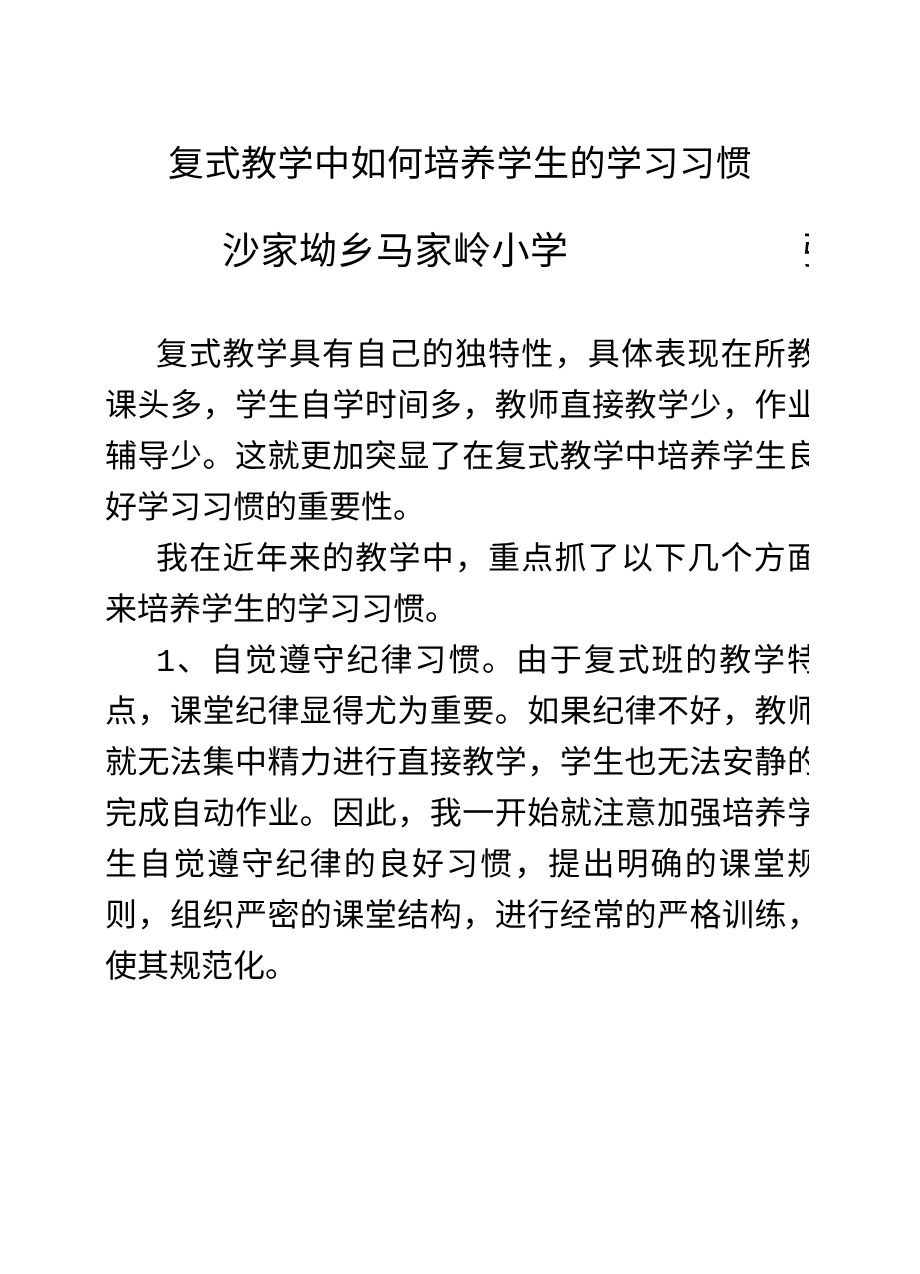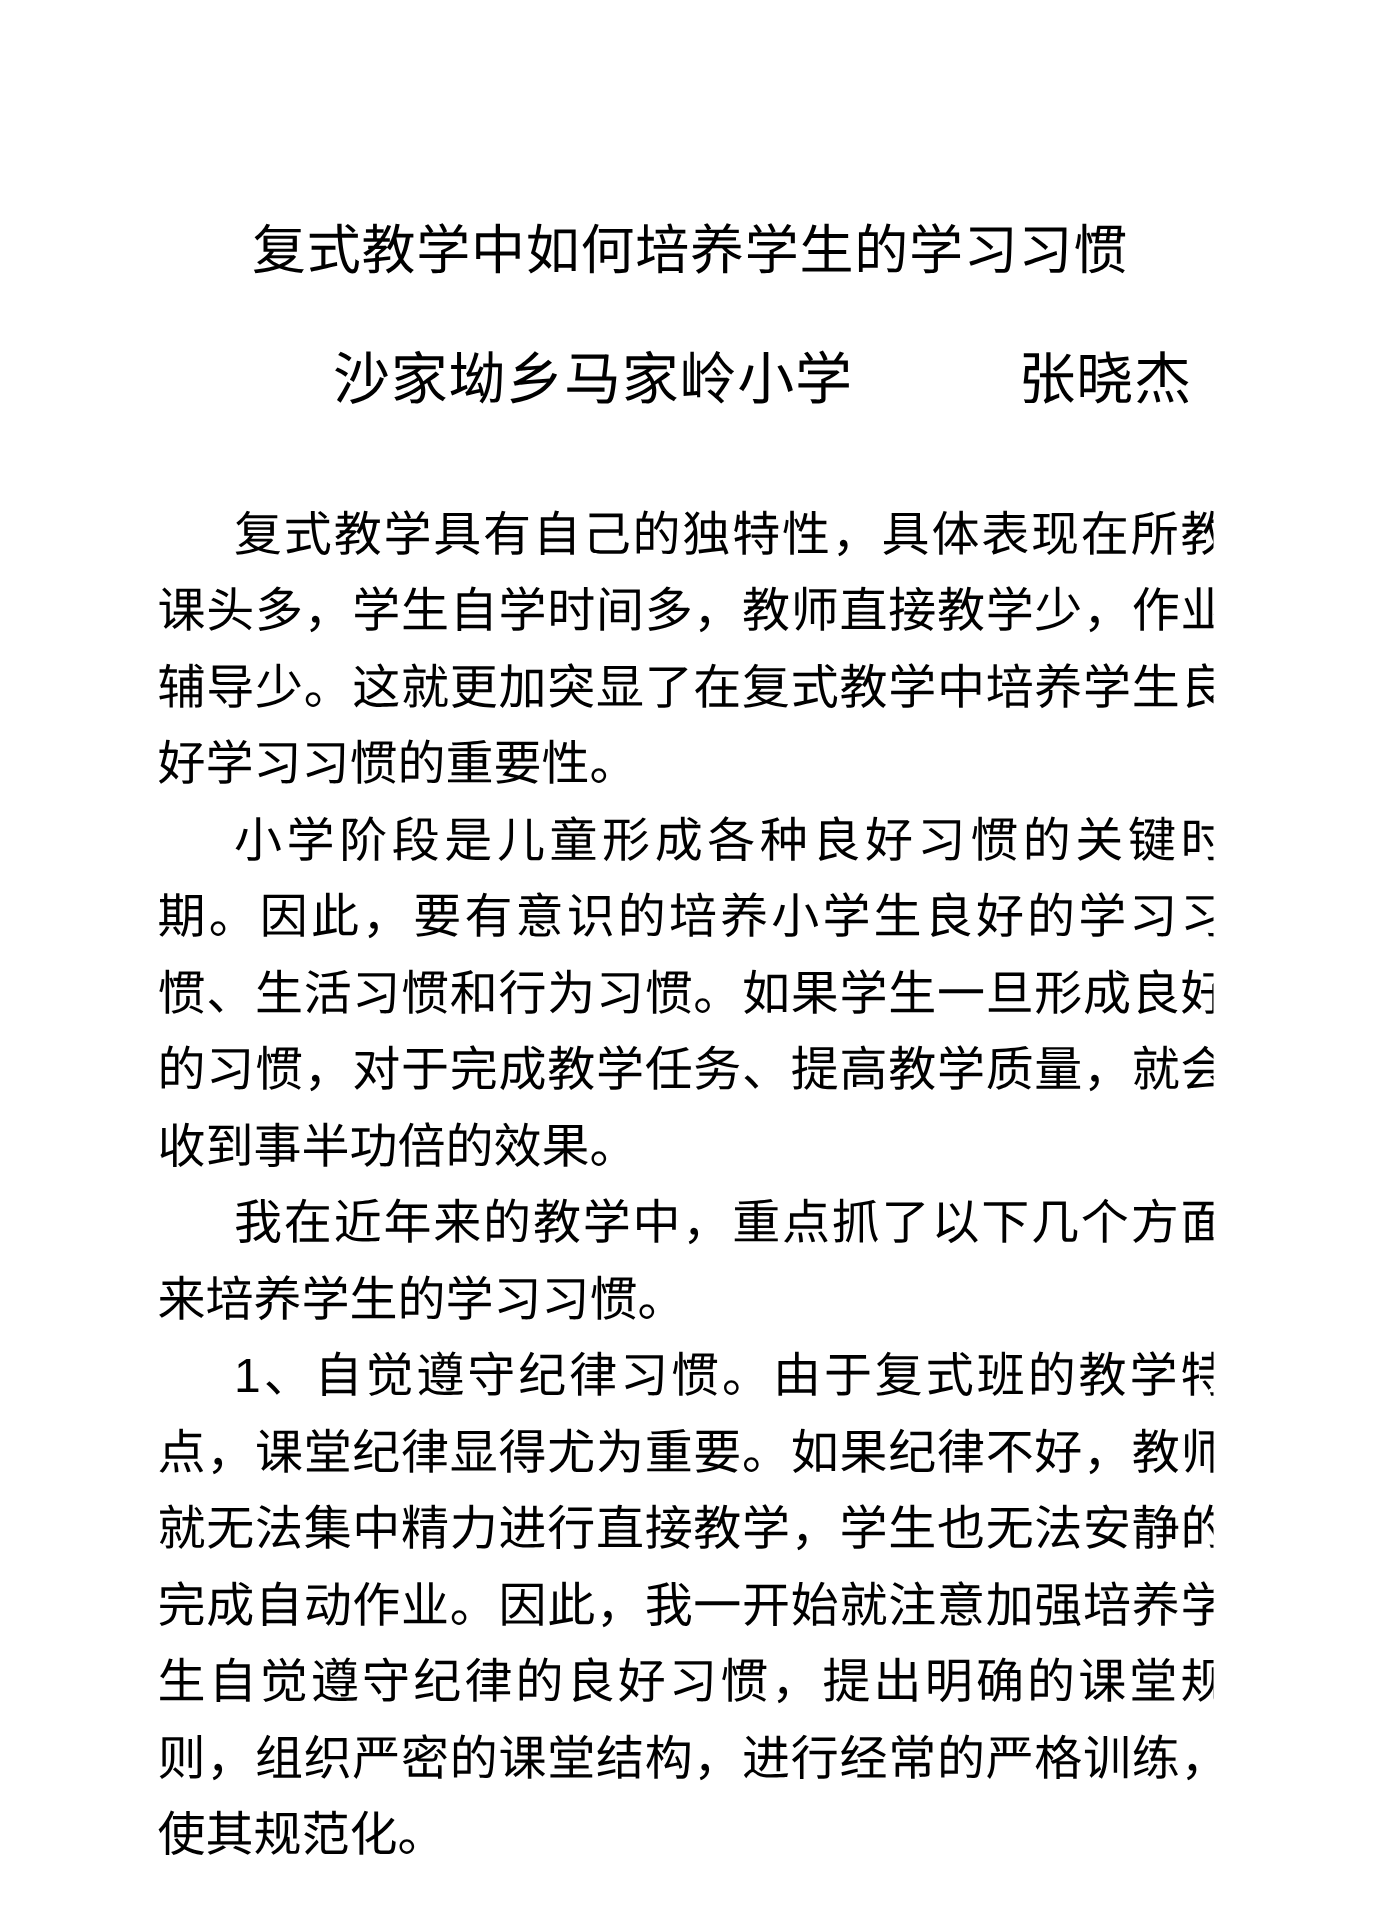--- a/index.html
+++ b/index.html
@@ -8,21 +8,21 @@
     background: #ffffff;
   }
 
   .page {
     position: relative;
     width: 809px;
     height: 1274px;
     background: #ffffff;
     margin: 0;
     overflow: hidden;
-    font-family: Liberation Sans, sans-serif;
+    font-family: Liberation Mono, monospace;
     color: #000000;
     -webkit-font-smoothing: antialiased;
   }
 
   
   .doc-title {
     position: absolute;
     left: 0;
     top: 117px;
     width: 920px;
@@ -72,18 +72,17 @@
 <body>
 
 <div class="page">
 
   <h1 class="doc-title">复式教学中如何培养学生的学习习惯</h1>
 
   <div class="byline">沙家坳乡马家岭小学          张晓杰</div>
 
   <div class="body-block">
     <p class="para">复式教学具有自己的独特性，具体表现在所教课头多，学生自学时间多，教师直接教学少，作业辅导少。这就更加突显了在复式教学中培养学生良好学习习惯的重要性。</p>
-    <p class="para">小学阶段是儿童形成各种良好习惯的关键时期。因此，要有意识的培养小学生良好的学习习惯、生活习惯和行为习惯。如果学生一旦形成良好的习惯，对于完成教学任务、提高教学质量，就会收到事半功倍的效果。</p>
     <p class="para">我在近年来的教学中，重点抓了以下几个方面来培养学生的学习习惯。</p>
     <p class="para">1、自觉遵守纪律习惯。由于复式班的教学特点，课堂纪律显得尤为重要。如果纪律不好，教师就无法集中精力进行直接教学，学生也无法安静的完成自动作业。因此，我一开始就注意加强培养学生自觉遵守纪律的良好习惯，提出明确的课堂规则，组织严密的课堂结构，进行经常的严格训练，使其规范化。</p>
   </div>
 
 </div>
 
 </body></html>

